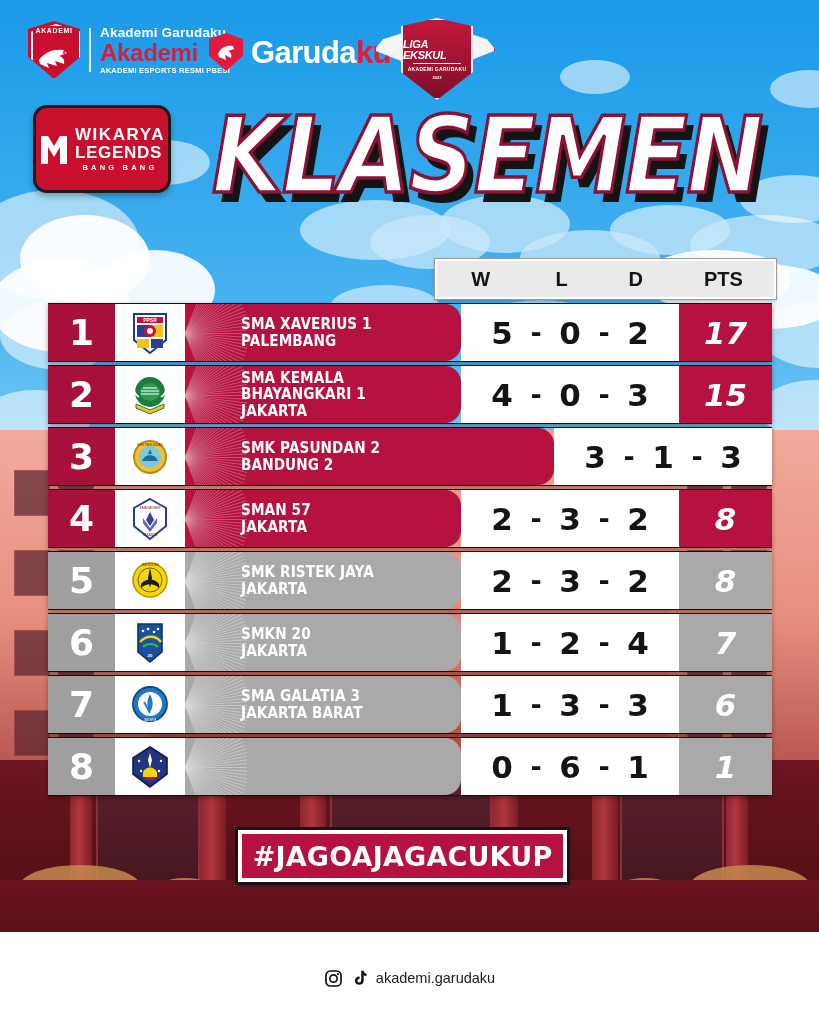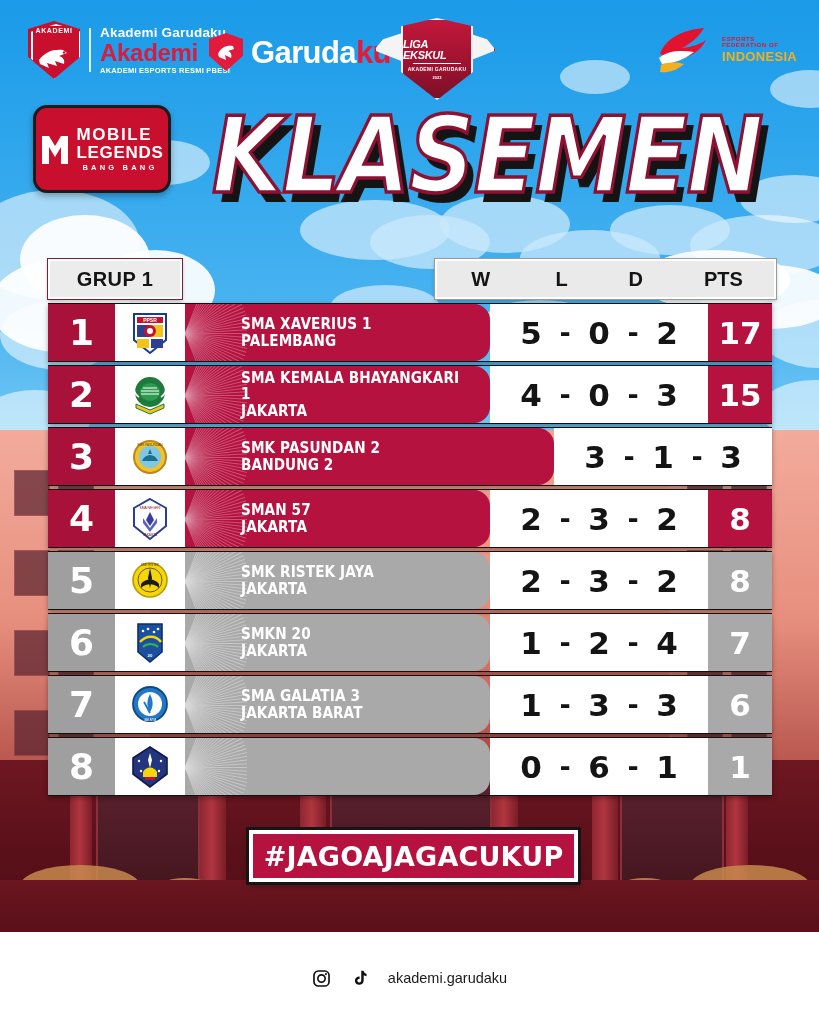--- a/index.html
+++ b/index.html
@@ -191,47 +191,47 @@
     width:218px;background:#fff;display:flex;align-items:center;justify-content:center;
     gap:0;
   }
   .wld span{
     font-size:31px;font-weight:bold;color:#141414;font-family:"DejaVu Sans",sans-serif;
     display:inline-block;text-align:center;
   }
   .wld .num{width:42px;}
   .wld .dash{width:26px;font-size:27px;}
   .pts{
-    width:64px;display:flex;align-items:center;justify-content:center;
-    font-size:31px;font-weight:bold;color:#fff;font-family:"DejaVu Sans",sans-serif;
+    width:93px;display:flex;align-items:center;justify-content:center;
+    font-size:31px;font-weight:bold;color:#fff;font-family:"DejaVu Sans",sans-serif;font-style:italic;
   }
 
   .row.red .rank,.row.red .teamcell,.row.red .pts{background:#b5123f;}
   .row.red .rank{background:#a8113a;}
   .row.grey .rank,.row.grey .teamcell,.row.grey .pts{background:#a9a9a9;}
   .row.grey .rank{background:#9f9f9f;}
 
   
   .hashtag{
-    position:absolute;left:249px;top:830px;width:321px;height:44px;
+    position:absolute;left:238px;top:830px;width:321px;height:44px;
     background:#b5123f;border:4px solid #fff;outline:3px solid #151515;
     display:flex;align-items:center;justify-content:center;
     box-shadow:0 3px 6px rgba(0,0,0,.4);
   }
   .hashtag span{
     font-size:27px;font-weight:bold;color:#fff;letter-spacing:.2px;
     font-family:"DejaVu Sans",sans-serif;
   }
 
   
   .footer{
     position:absolute;left:0;top:932px;width:819px;height:92px;background:#fff;
     display:flex;align-items:center;justify-content:center;gap:34px;
   }
-  .fgrp{display:flex;align-items:center;gap:19px;}
+  .fgrp{display:flex;align-items:center;gap:7px;}
   .fgrp .lbl{font-size:14.5px;color:#1b1b1b;}
   .ficon{width:19px;height:19px;display:block;}
 </style>
 </head>
 <body>
 
 <div id="poster">
 
   <div class="sky"></div>
   <div id="clouds">
@@ -330,51 +330,36 @@
       <div class="liga-wing l"></div>
       <div class="liga-wing r"></div>
       <div class="liga-badge">
         <div class="t1">LIGA EKSKUL</div>
         <div class="bar"></div>
         <div class="t2">AKADEMI GARUDAKU</div>
         <div class="t3">2023</div>
       </div>
     </div>
 
-    <div class="pbesi">
-      <svg class="pbesi-mark" viewBox="0 0 62 52">
-        <path d="M6 30 C12 14 28 6 50 4 C44 14 36 20 28 24 C38 23 46 20 52 16 C46 28 34 34 24 35 Z" fill="#e3132f"></path>
-        <path d="M5 34 C14 26 28 26 40 28 C30 36 18 40 8 40 Z" fill="#ffffff"></path>
-        <path d="M7 41 C14 38 22 38 30 40 C22 47 13 49 6 48 Z" fill="#f2b01e"></path>
-      </svg>
-      <div class="pbesi-txt">
-        <div class="p1">ESPORTS</div>
-        <div class="p2">FEDERATION OF</div>
-        <div class="p3">INDONESIA</div>
-      </div>
-    </div>
   </div>
 
   <div class="mlbox">
     <svg class="ml-m" viewBox="0 0 30 34">
       <path d="M2 32 V4 H9 L15 14 L21 4 H28 V32 H21 V15 L15 25 L9 15 V32 Z" fill="#fff"></path>
       <path d="M12 4 H20 L16 12 Z" fill="#c8102e"></path>
     </svg>
     <div class="ml-words">
-      <div class="w1">MOBILE</div>
+      <div class="w1">WIKARYA</div>
       <div class="w2">LEGENDS</div>
       <div class="w3">BANG BANG</div>
     </div>
   </div>
 
   <div class="klasemen">KLASEMEN</div>
 
-  <div class="grup-tab">
-    <span>GRUP 1</span>
-  </div>
 
   <div class="stat-head">
     <div class="hW">W</div>
     <div class="hL">L</div>
     <div class="hD">D</div>
     <div class="hP">PTS</div>
   </div>
 
   <div class="rows" id="rows">
       <div class="row red">

